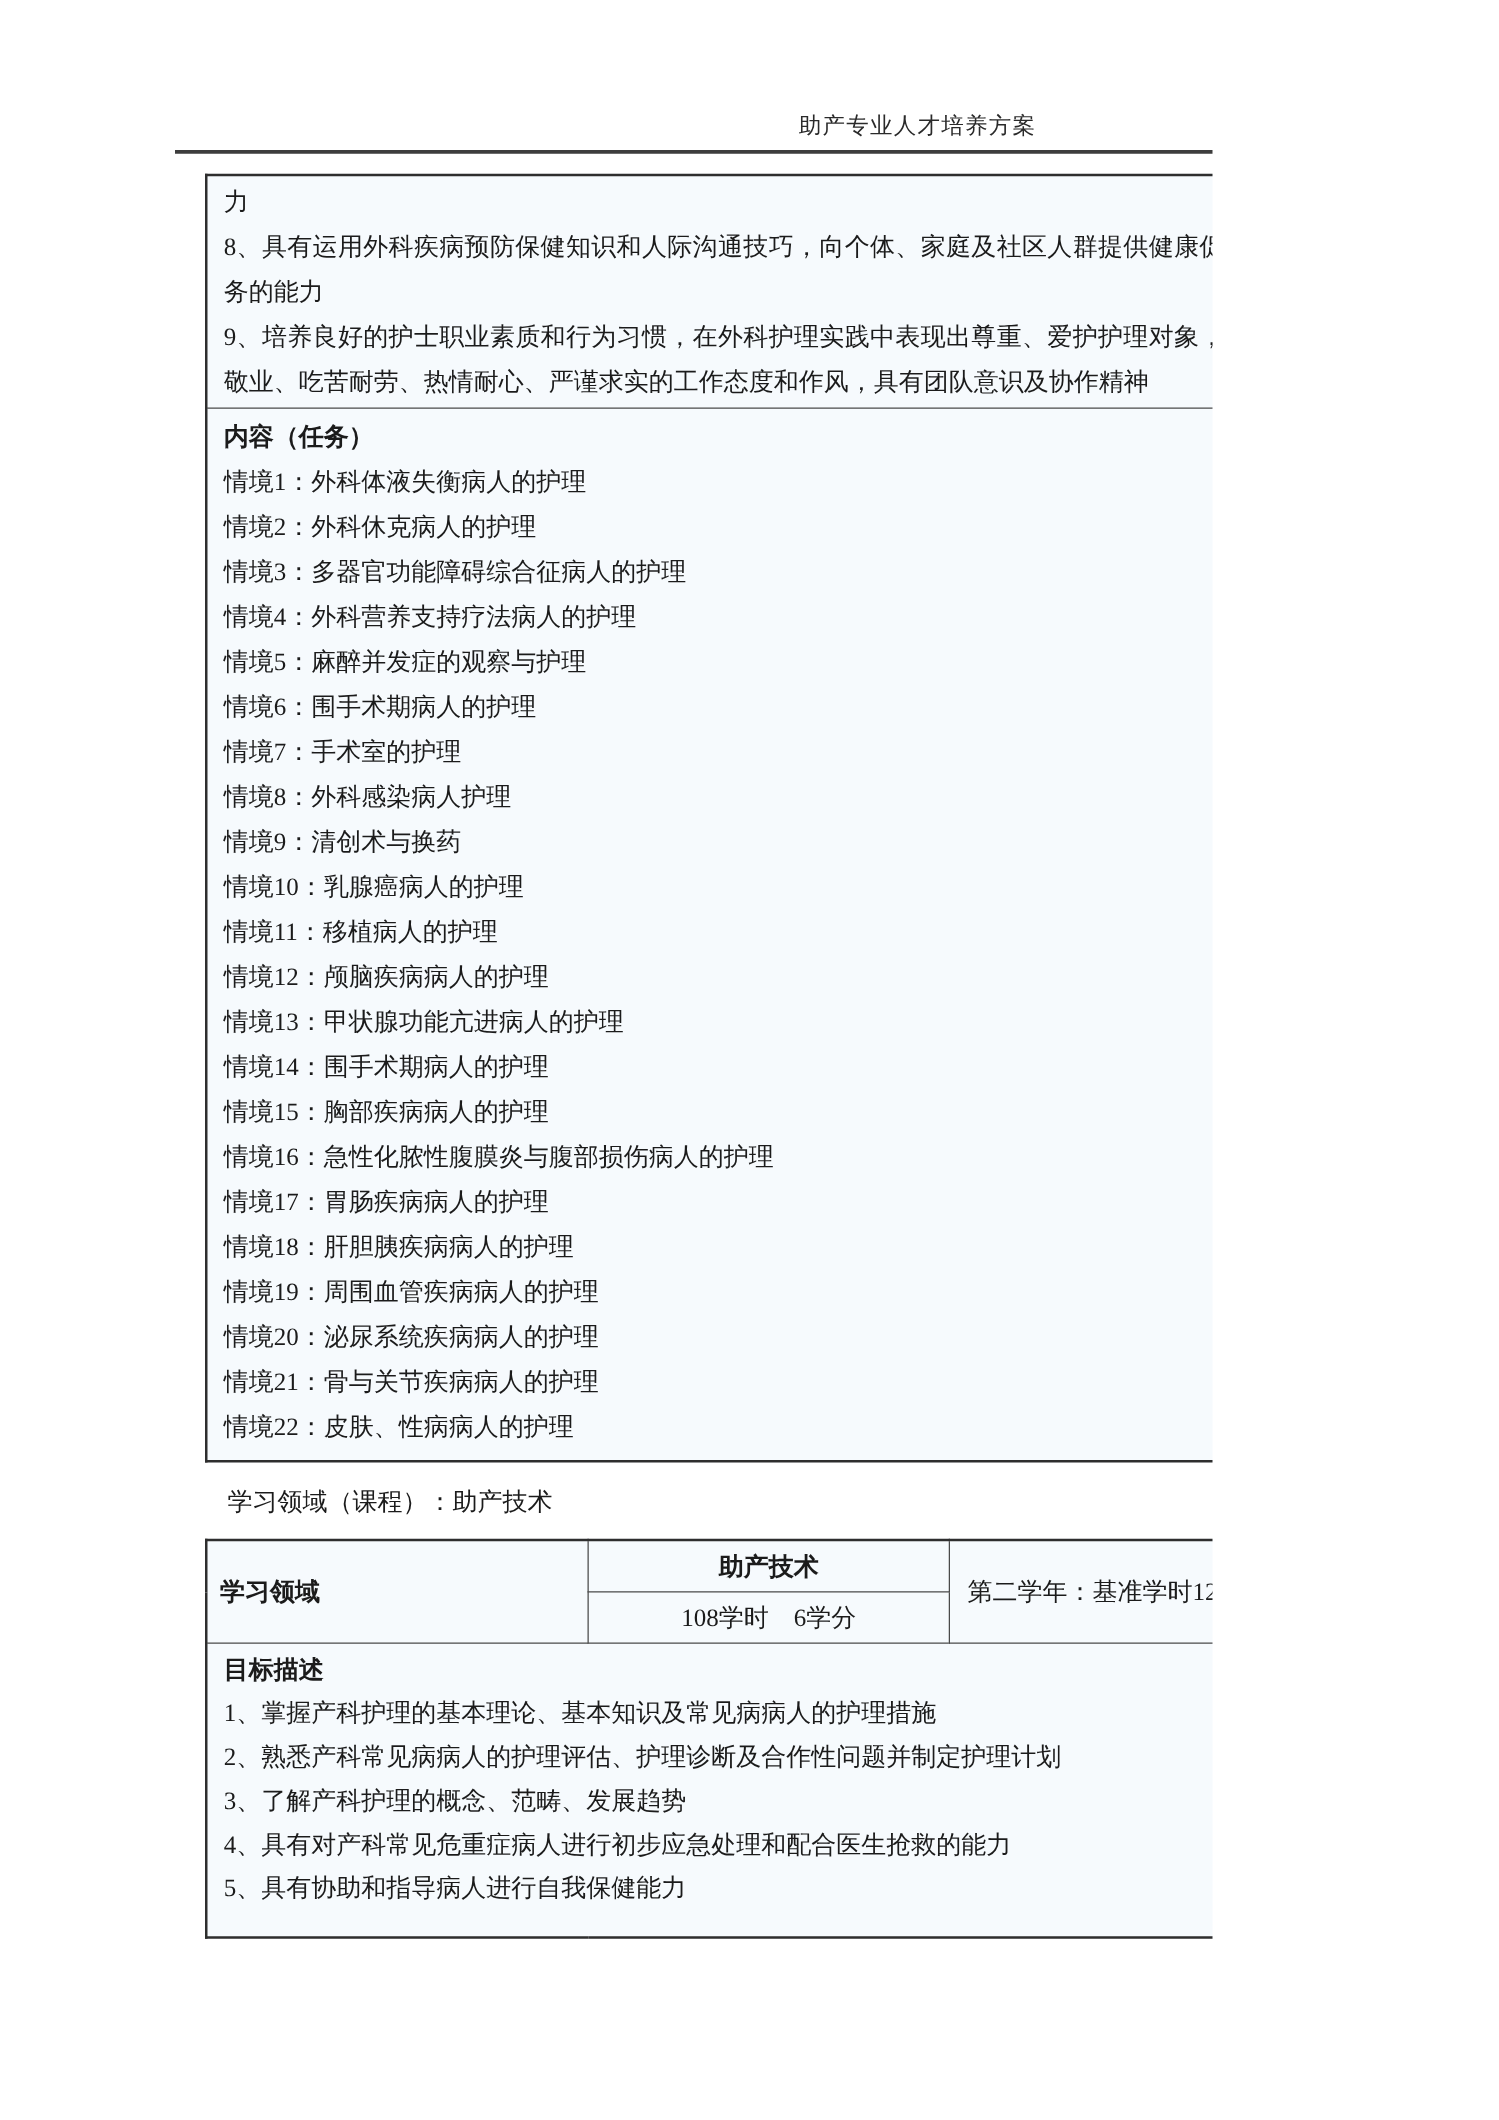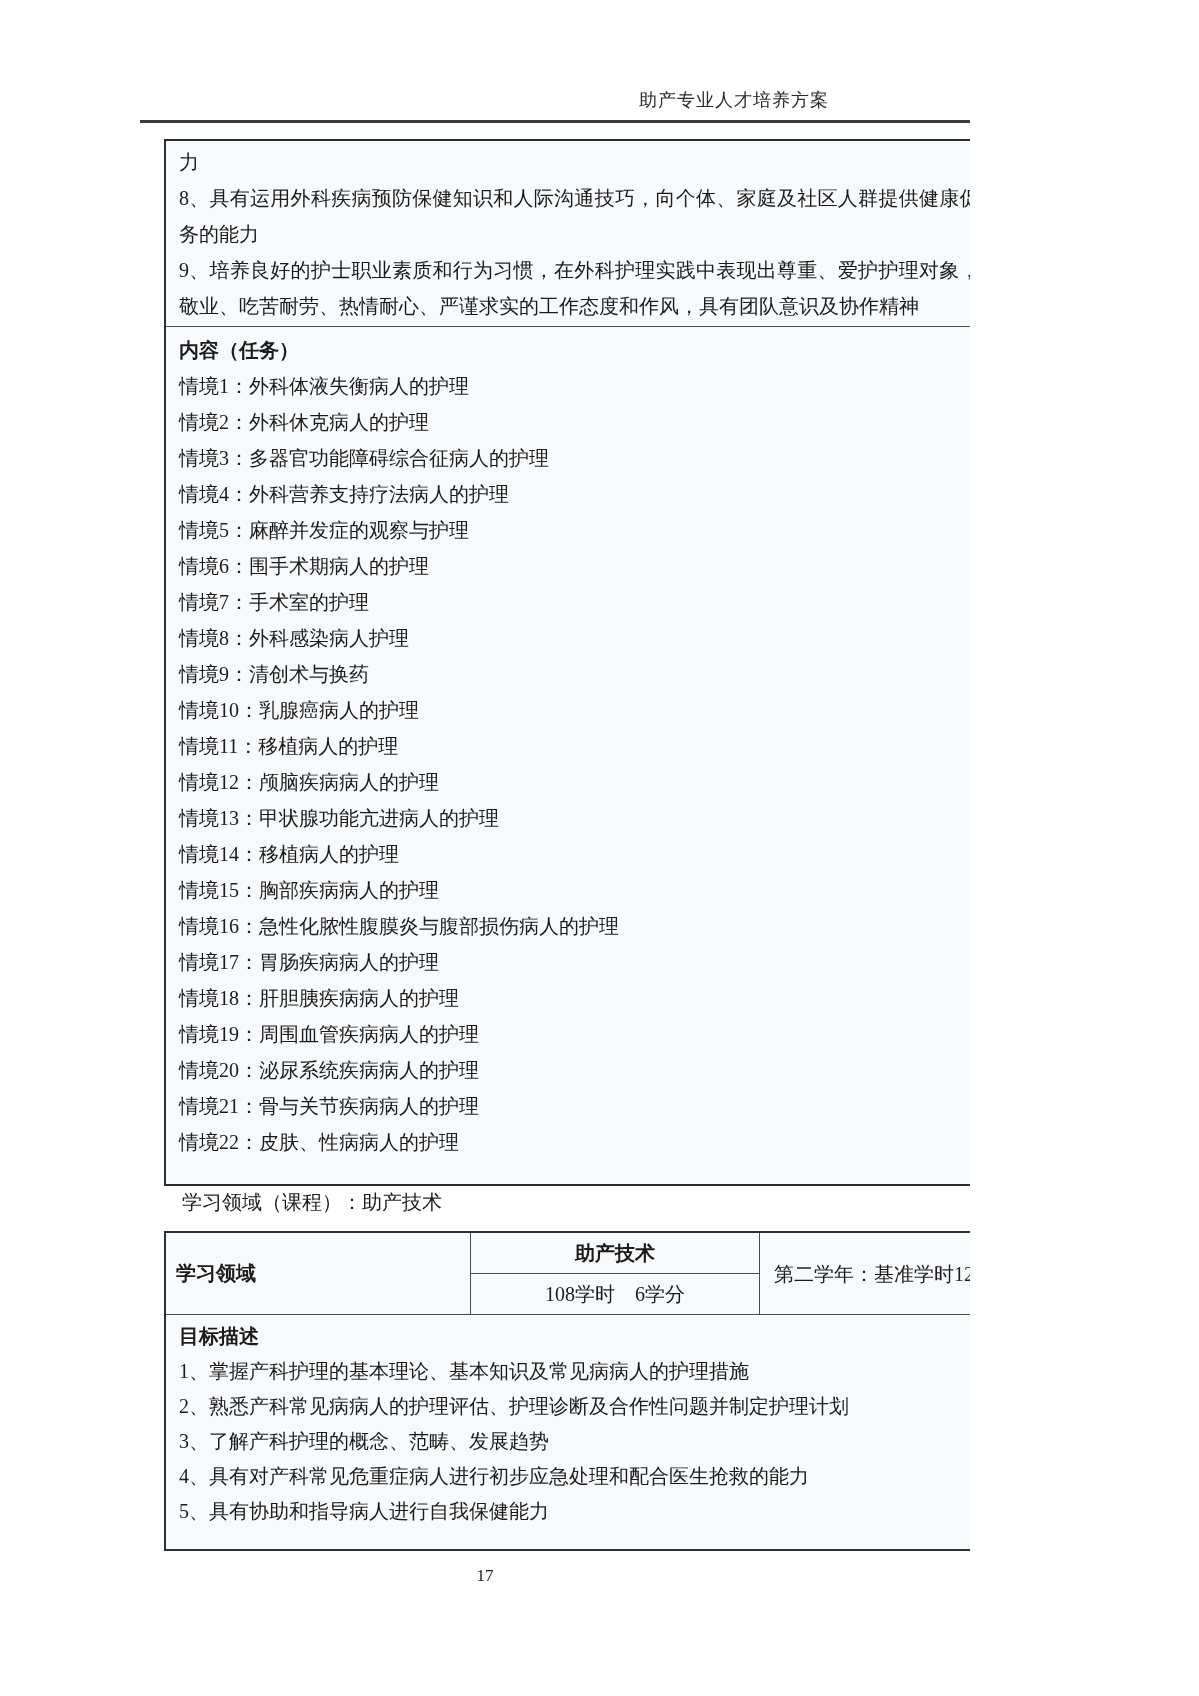--- a/index.html
+++ b/index.html
@@ -26,21 +26,21 @@
     table-layout:fixed;
   }
   table.doc-table td {
     border:1px solid #4a4a4a;
     font-size:20px;
     vertical-align:top;
   }
   table.doc-table { border:2px solid #2e2e2e; }
   .table1 { position:absolute; top:139px; left:164px; width:871px; }
   .table1 .cap-cell { padding:3px 13px 2px 13px; line-height:36px; }
-  .table1 .content-cell { padding:5px 13px 24px 13px; line-height:36px;border-radius:23px; }
+  .table1 .content-cell { padding:5px 13px 8px 13px; line-height:36px;border-radius:23px; }
   .table1 p, .table2 p { margin:0; }
   .cap-cell p { text-align:justify; }
   .hei {
     font-family:"Liberation Sans","DejaVu Sans",sans-serif;
     font-weight:700;
   }
   .section-label {
     position:absolute; top:1188px; left:182px;
     font-size:20px; line-height:28px;
   }
@@ -80,21 +80,21 @@
         <p>情境4：外科营养支持疗法病人的护理</p>
         <p>情境5：麻醉并发症的观察与护理</p>
         <p>情境6：围手术期病人的护理</p>
         <p>情境7：手术室的护理</p>
         <p>情境8：外科感染病人护理</p>
         <p>情境9：清创术与换药</p>
         <p>情境10：乳腺癌病人的护理</p>
         <p>情境11：移植病人的护理</p>
         <p>情境12：颅脑疾病病人的护理</p>
         <p>情境13：甲状腺功能亢进病人的护理</p>
-        <p>情境14：移植病人的护理</p>
+        <p>情境14：围手术期病人的护理</p>
         <p>情境15：胸部疾病病人的护理</p>
         <p>情境16：急性化脓性腹膜炎与腹部损伤病人的护理</p>
         <p>情境17：胃肠疾病病人的护理</p>
         <p>情境18：肝胆胰疾病病人的护理</p>
         <p>情境19：周围血管疾病病人的护理</p>
         <p>情境20：泌尿系统疾病病人的护理</p>
         <p>情境21：骨与关节疾病病人的护理</p>
         <p>情境22：皮肤、性病病人的护理</p>
       </td>
     </tr>
@@ -119,15 +119,14 @@
         <p>1、掌握产科护理的基本理论、基本知识及常见病病人的护理措施</p>
         <p>2、熟悉产科常见病病人的护理评估、护理诊断及合作性问题并制定护理计划</p>
         <p>3、了解产科护理的概念、范畴、发展趋势</p>
         <p>4、具有对产科常见危重症病人进行初步应急处理和配合医生抢救的能力</p>
         <p>5、具有协助和指导病人进行自我保健能力</p>
       </td>
     </tr>
   </tbody>
     </table>
 
-  <div class="page-number">17</div>
 
 </div>
 
 </body></html>

